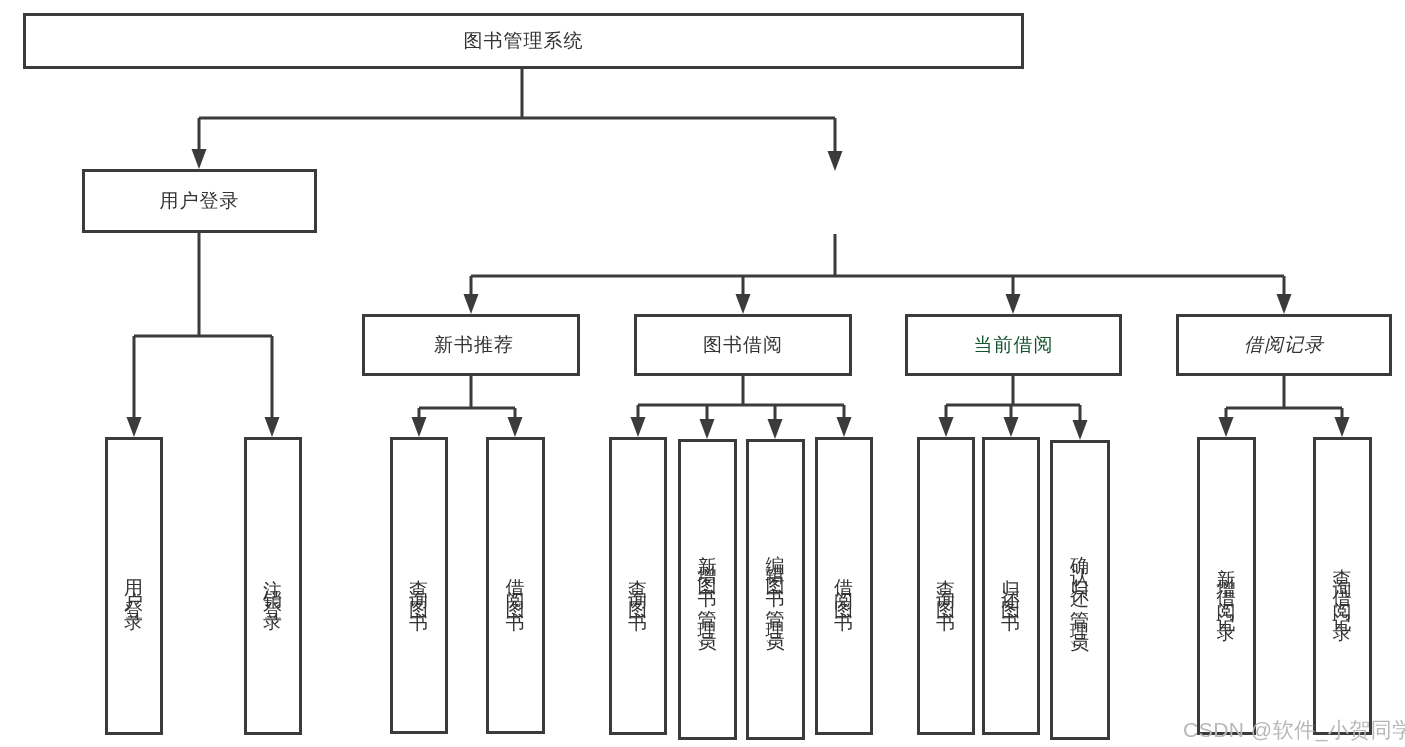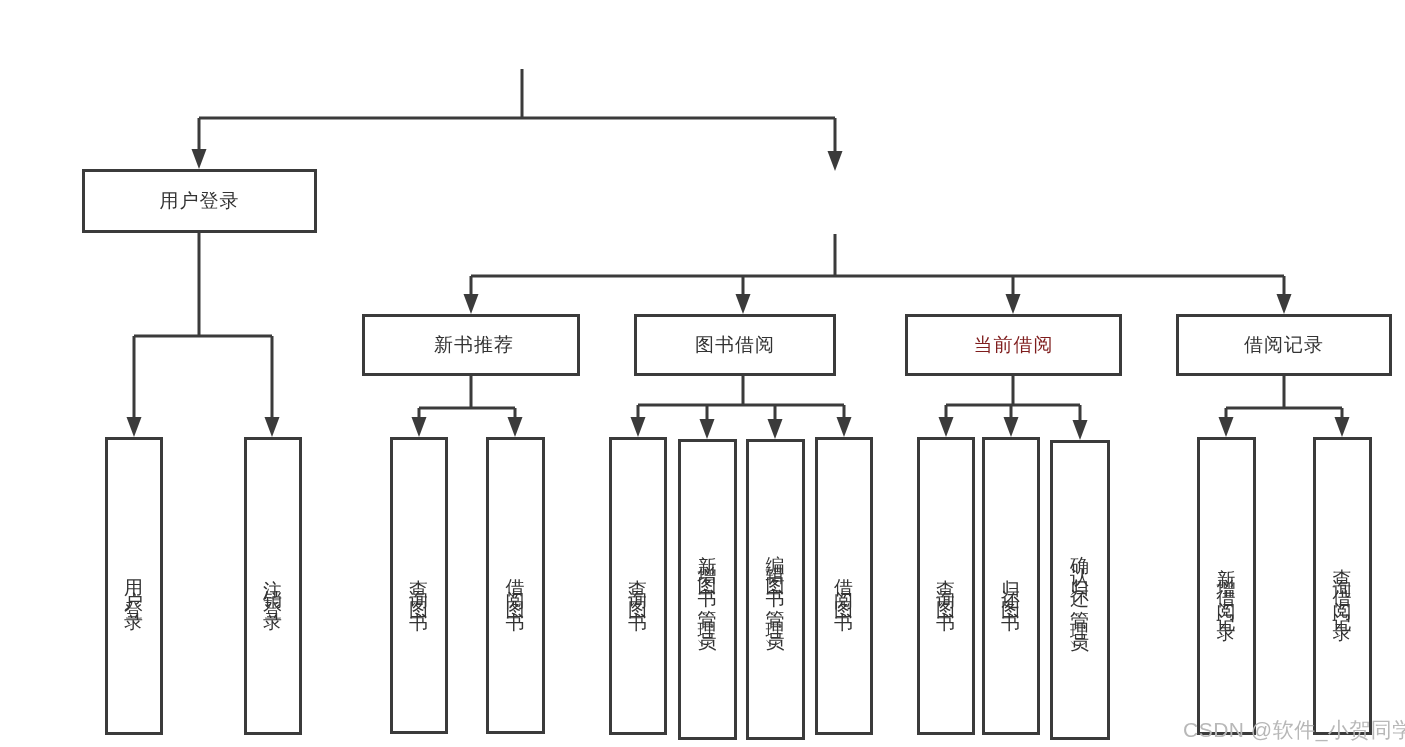--- a/index.html
+++ b/index.html
@@ -95,35 +95,38 @@
         <polygon points="1011,437 1003.5,417 1018.5,417" fill="#3b3b3b"></polygon>
         <polygon points="1080,440 1072.5,420 1087.5,420" fill="#3b3b3b"></polygon>
       </g>
       <g>
         <path d="M 1284 376 V 408 M 1226 408 H 1342 M 1226 408 V 423 M 1342 408 V 423" fill="none" stroke="#3b3b3b" stroke-width="3"></path>
         <polygon points="1226,437 1218.5,417 1233.5,417" fill="#3b3b3b"></polygon>
         <polygon points="1342,437 1334.5,417 1349.5,417" fill="#3b3b3b"></polygon>
       </g>
     </svg>
 
+  <div class="hbox" style="left: 23px; top: 13px; width: 1001px; height: 56px; border-color: rgb(59, 59, 59);">
+    <span class="hlabel" style="color: rgb(51, 51, 51);">图书管理系统</span>
+  </div>
 
   <div class="hbox" style="left: 82px; top: 169px; width: 235px; height: 64px; border-color: rgb(59, 59, 59);">
     <span class="hlabel" style="color: rgb(51, 51, 51);">用户登录</span>
   </div>
 
   <div class="hbox" style="left: 362px; top: 314px; width: 218px; height: 62px; border-color: rgb(59, 59, 59); padding-left: 6px;">
     <span class="hlabel" style="color: rgb(51, 51, 51);">新书推荐</span>
   </div>
-  <div class="hbox" style="left: 634px; top: 314px; width: 202px; height: 62px; border-color: rgb(59, 59, 59);">
+  <div class="hbox" style="left: 634px; top: 314px; width: 218px; height: 62px; border-color: rgb(59, 59, 59);">
     <span class="hlabel" style="color: rgb(51, 51, 51);">图书借阅</span>
   </div>
   <div class="hbox" style="left: 905px; top: 314px; width: 217px; height: 62px; border-color: rgb(59, 59, 59);">
-    <span class="hlabel" style="color: #7f1d1d;">当前借阅</span>
+    <span class="hlabel" style="color: #14532d;">当前借阅</span>
   </div>
-  <div class="hbox" style="left: 1176px; top: 314px; width: 216px; height: 62px; border-color: rgb(59, 59, 59);">
+  <div class="hbox" style="left: 1176px; top: 314px; width: 216px; height: 62px; border-color: rgb(59, 59, 59); font-style: italic;">
     <span class="hlabel" style="color: rgb(51, 51, 51);">借阅记录</span>
   </div>
 
   <div class="vbox" style="left: 105px; top: 437px; width: 58px; height: 298px; border-color: rgb(59, 59, 59);">
     <span class="vlabel" style="color: rgb(51, 51, 51);">用户登录</span>
   </div>
   <div class="vbox" style="left: 244px; top: 437px; width: 58px; height: 298px; border-color: rgb(59, 59, 59);">
     <span class="vlabel" style="color: rgb(51, 51, 51);">注销登录</span>
   </div>
 

